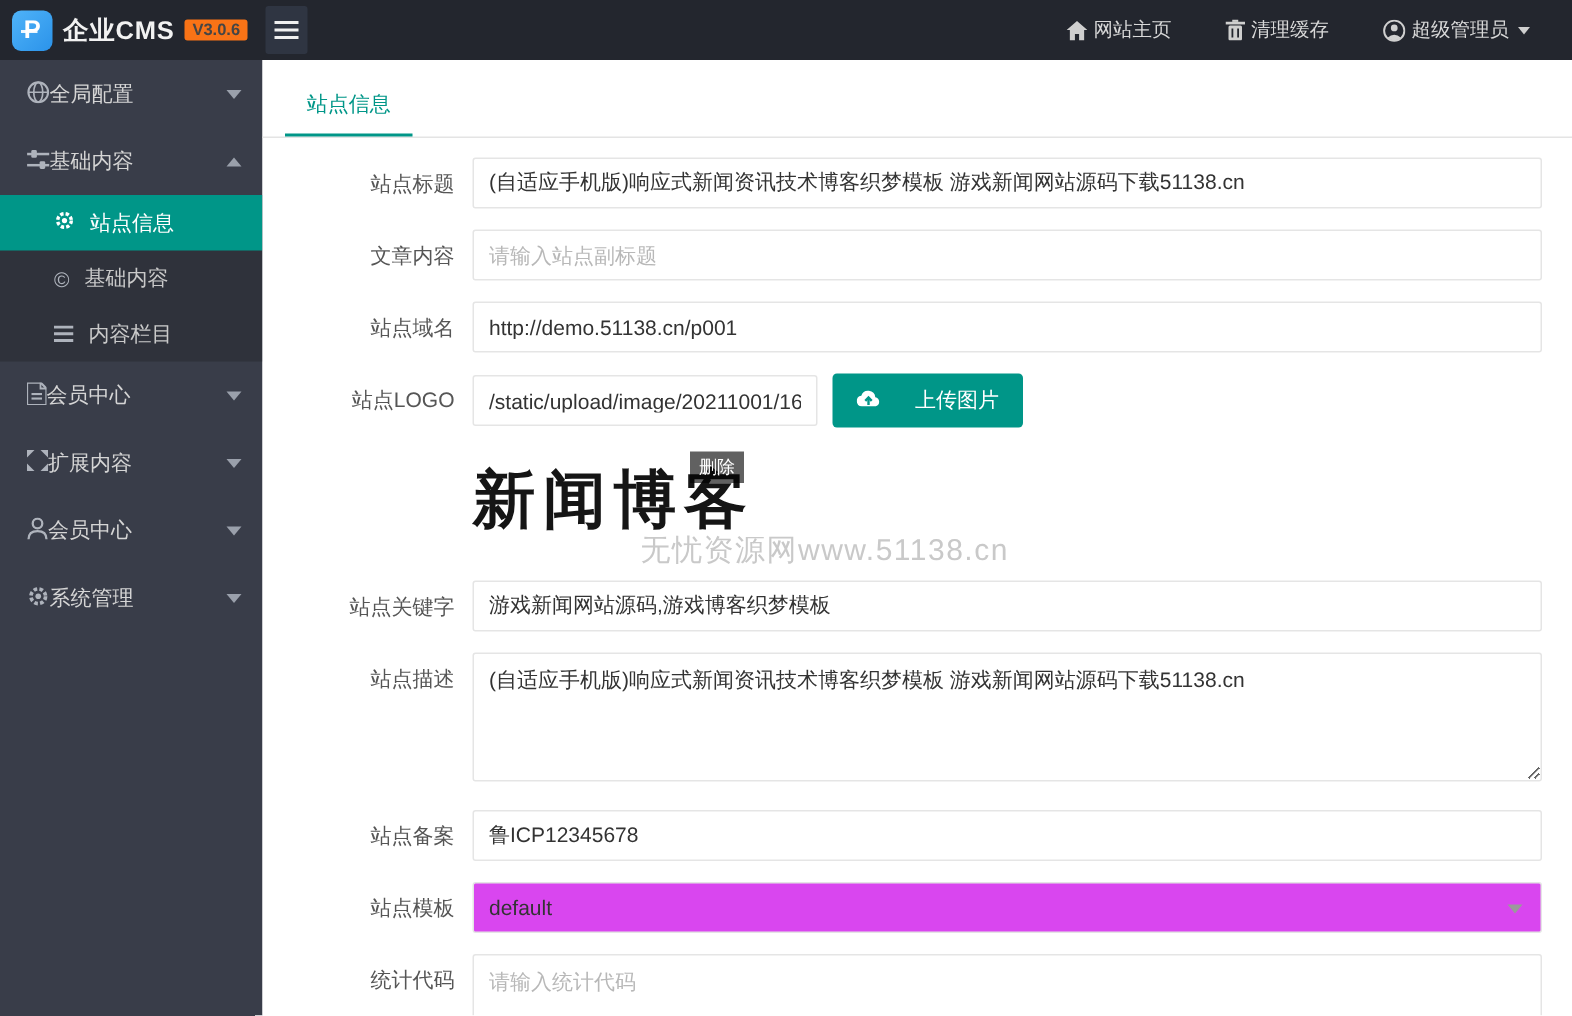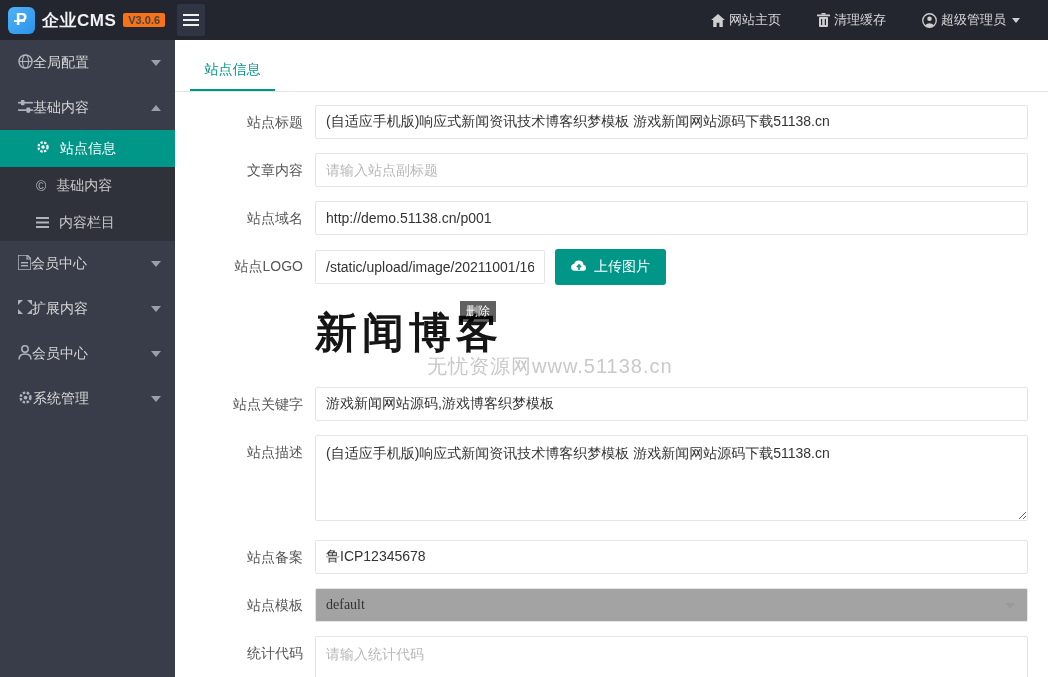--- a/index.html
+++ b/index.html
@@ -53,29 +53,29 @@
     font-family:"Liberation Sans","DejaVu Sans",sans-serif; outline:none; background:#fff; }
   input.ipt::placeholder, textarea::placeholder { color:#b8b8b8; }
   textarea.txa { width:100%; border:1px solid #e5e5e5; border-radius:2px; padding:7px 10px; font-size:14px; color:#333;
     font-family:"Liberation Sans","DejaVu Sans",sans-serif; outline:none; resize:vertical; line-height:20px; }
   .txa.desc { height:86px; }
   .txa.stats { height:100px; }
 
   .logo-row .fctrl { display:flex; align-items:center; }
   input.ipt.logo { width:230px; flex:0 0 230px; }
   .btn-upload { margin-left:10px; height:36px; background:#009688; color:#fff; border:none; border-radius:3px; padding:0 16px;
-    font-size:14px; display:flex; align-items:center; gap:7px; cursor:pointer; font-family:"Liberation Sans","DejaVu Sans",sans-serif; }
+    font-size:14px; display:flex; align-items:center; gap:23px; cursor:pointer; font-family:"Liberation Sans","DejaVu Sans",sans-serif; }
 
   .preview { margin:2px 0 8px 140px; position:relative; height:90px; }
   .del-badge { position:absolute; left:145px; top:12px; background:rgba(0,0,0,.62); color:#fff; font-size:12px; padding:2px 6px; cursor:pointer; z-index:2; }
   .logo-img { position:absolute; left:0; top:0; width:470px; height:90px; cursor:pointer; }
   .logo-text { position:absolute; left:0; top:16px; font-size:42px; font-weight:900; color:#151515; letter-spacing:5px; white-space:nowrap; }
   .watermark { position:absolute; left:112px; top:64px; font-size:20px; color:#c9c9c9; letter-spacing:1px; white-space:nowrap; }
 
-  .fselect { position:relative; height:34px; border:1px solid #e5e5e5; border-radius:2px; background:#a3a3a3; cursor:pointer;font-family:Liberation Serif, serif; }
+  .fselect { position:relative; height:34px; border:1px solid #e5e5e5; border-radius:2px; background:#d946ef; cursor:pointer; }
   .fselect .sel-text { line-height:32px; padding:0 10px; color:#333; font-size:14px; }
   .sel-caret { position:absolute; right:12px; top:14px; width:0; height:0; border-left:5px solid transparent; border-right:5px solid transparent; border-top:6px solid #9a9a9a; }
 </style>
 </head>
 <body>
 
 <div class="app">
 
   <div class="topbar">
     <div class="brand">

